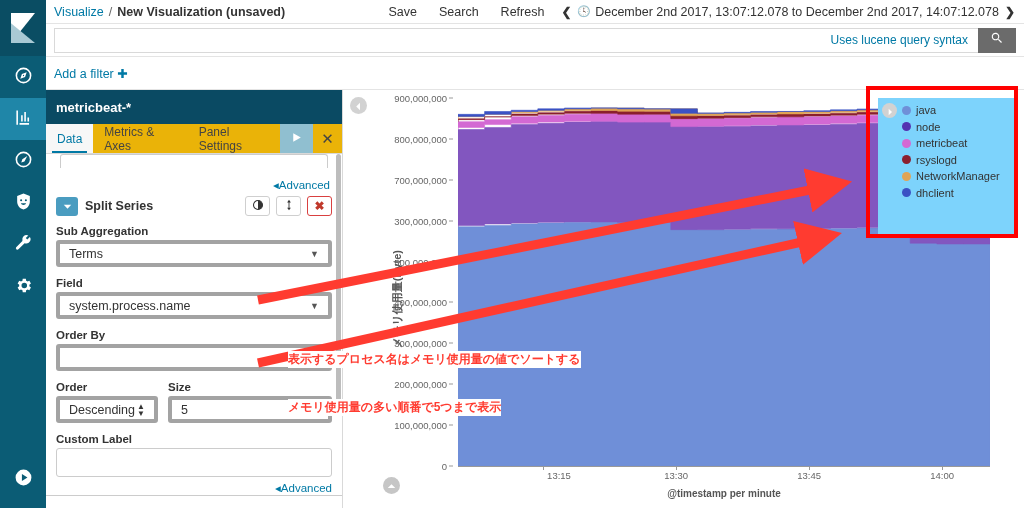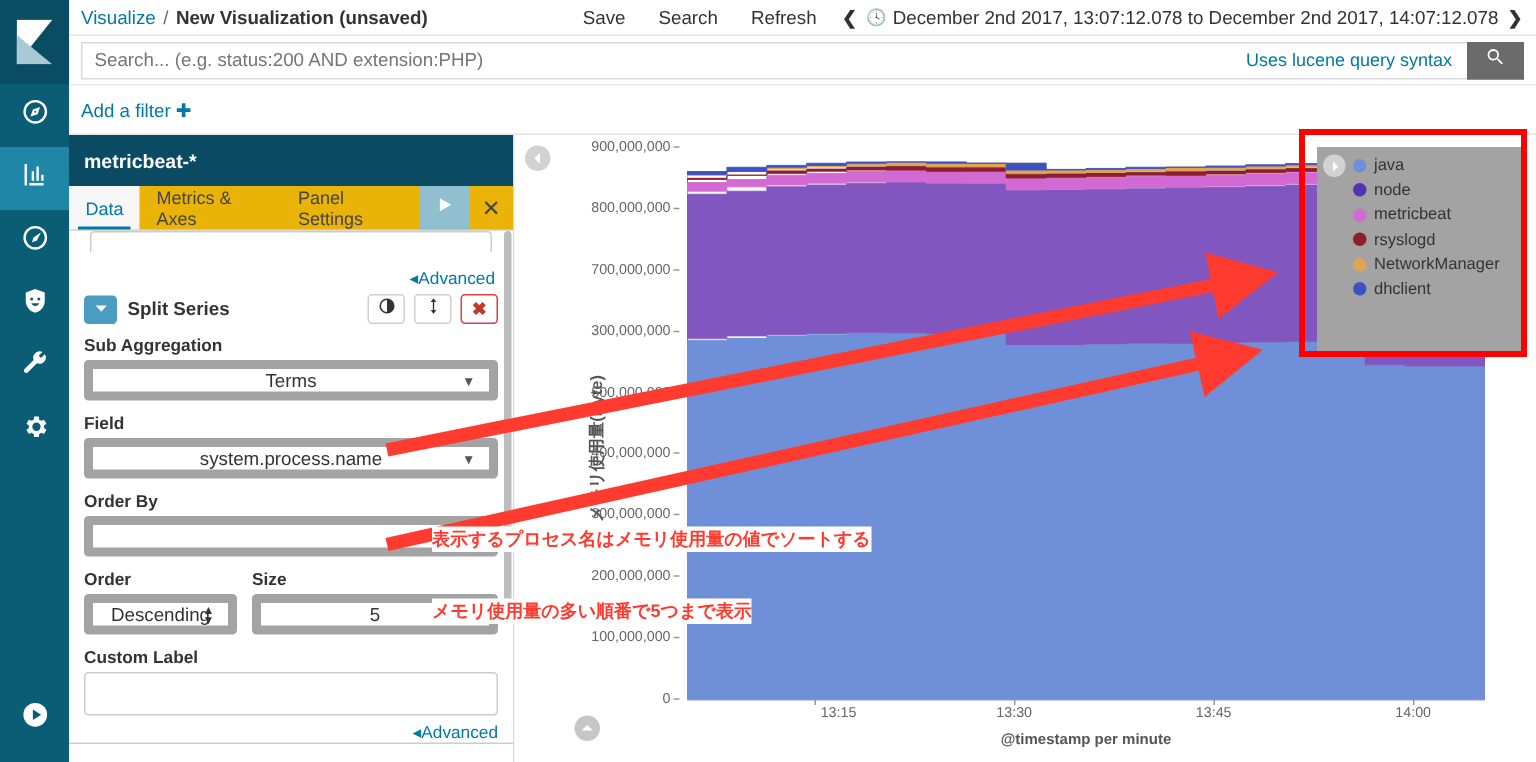--- a/index.html
+++ b/index.html
@@ -152,25 +152,24 @@
   .minibtn {
     width: 25px; height: 20px; border: 1px solid #cfcfcf; border-radius: 3px;
     background: #fff; display: flex; align-items: center; justify-content: center;
   }
   .minibtn.danger { border-color: #d94040; }
   .minibtn svg { width: 12px; height: 12px; }
   .minibtn .xmark { color: #c0392b; font-size: 12px; font-weight: bold; line-height: 1; }
 
   .flabel { font-size: 11.5px; font-weight: bold; color: #333; margin-bottom: 3px; }
   .fselect, .finput {
-    width: 100%; height: 27px; border: 6px solid #a3a3a3; border-radius: 3px;
+    width: 100%; height: 27px; border: 4px solid #a3a3a3; border-radius: 3px;
     background: #fff; font-size: 12.5px; color: #333;
     padding: 0 9px; display: flex; align-items: center; position: relative;
     margin-bottom: 10px;
-    justify-content: center;
   }
   .fselect .arr {
     position: absolute; right: 9px; font-size: 9px; color: #555;
   }
   .row2 { display: flex; gap: 10px; }
   .col-order { width: 102px; }
   .col-size { flex: 1; }
   .spinner {
     position: absolute; right: 9px; font-size: 8px; color: #333;
     line-height: 7px; text-align: center;
@@ -242,21 +241,21 @@
     position: absolute; top: -4px; width: 1px; height: 4px; background: #999;
   }
   .xaxis-title {
     position: absolute; left: 115px; top: 398px; width: 532px;
     text-align: center; font-size: 10px; color: #555; font-weight: bold;
   }
 
   
   .legend {
     position: absolute; right: 6px; top: 8px; width: 140px; height: 140px;
-    background: #a3a3a3;
+    background: #7dd3fc;
   }
   .legend-toggle {
     position: absolute; left: 4px; top: 5px; width: 15px; height: 15px;
     border-radius: 50%; background: #d2d2d2;
     display: flex; align-items: center; justify-content: center;
   }
   .legend-toggle svg { width: 8px; height: 8px; fill: #fff; }
   .legend-list { position: absolute; left: 24px; top: 4px; }
   .legend-item {
     display: flex; align-items: center; height: 16.5px; font-size: 11px; color: #333;
@@ -365,21 +364,20 @@
       <span class="timerange">
         <span class="clock-ic">🕓</span>
         <span>December 2nd 2017, 13:07:12.078 to December 2nd 2017, 14:07:12.078</span>
       </span>
       <span class="timechevron" style="padding-right:9px;">❯</span>
     </div>
   </div>
 
   <div class="querybar">
     <div class="qinput">
-      <input type="text" placeholder="Search... (e.g. status:200 AND extension:PHP)" style="">
       <span class="lucene">Uses lucene query syntax</span>
     </div>
     <div class="qbtn">
       <span>
         <svg viewBox="0 0 24 24">
             <path d="M15.5 14h-.8l-.3-.3a6.5 6.5 0 1 0-.7.7l.3.3v.8l5 5 1.5-1.5-5-5zm-6 0a4.5 4.5 0 1 1 0-9 4.5 4.5 0 0 1 0 9z"></path>
           </svg>
       </span>
     </div>
   </div>

